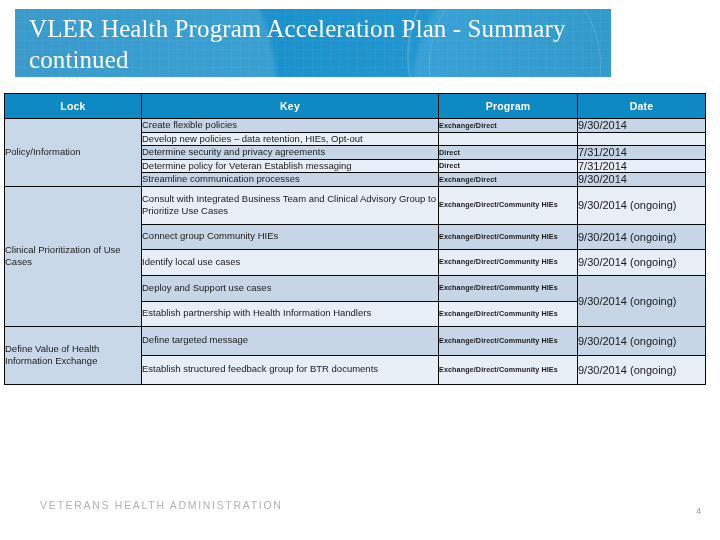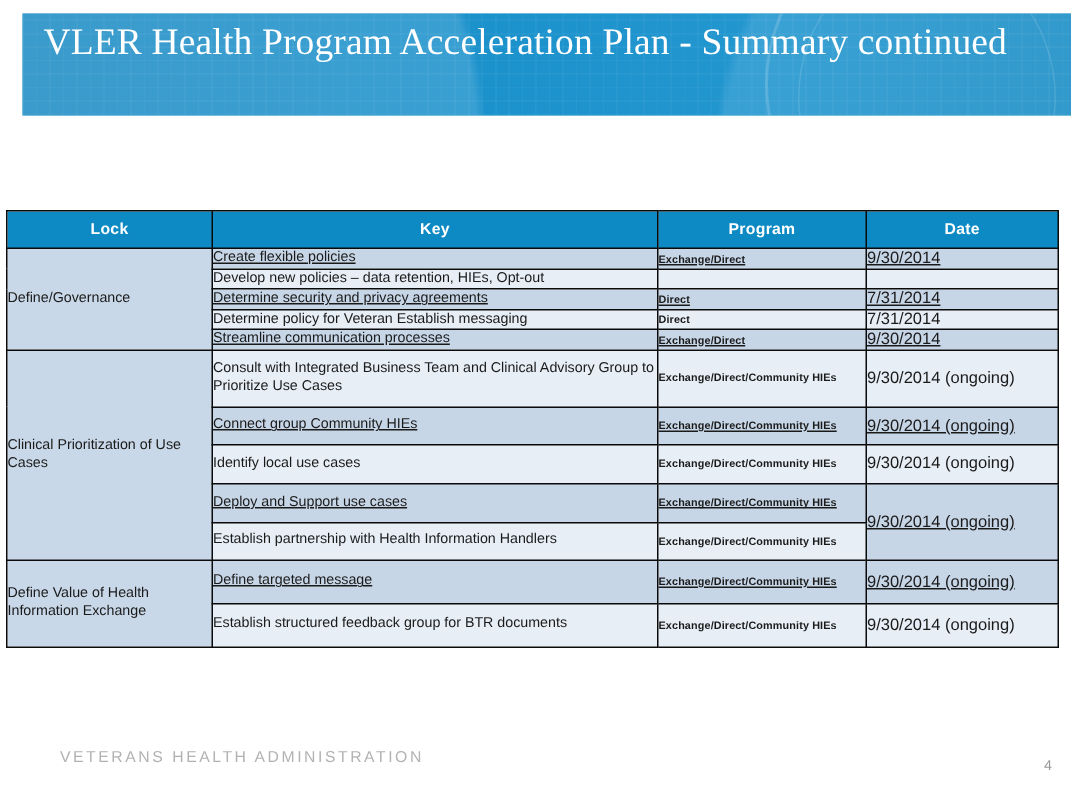--- a/index.html
+++ b/index.html
@@ -13,21 +13,21 @@
     font-family: "Liberation Sans", sans-serif;
     overflow: hidden;
     position: relative;
   }
 
   
   .banner {
     position: absolute;
     left: 15px;
     top: 9px;
-    width: 699px;
+    width: 596px;
     height: 68px;
     background: #1a8fc7;
     overflow: hidden;
   }
   .banner-texture {
     position: absolute;
     inset: 0;
     background-image:
       radial-gradient(circle at 8% 120%, rgba(255,255,255,0.13) 0 38%, transparent 39%),
       radial-gradient(circle at 96% 135%, rgba(255,255,255,0.10) 0 30%, transparent 31%),
@@ -67,21 +67,20 @@
     white-space: pre-line;
     letter-spacing: 0.1px;
   }
 
   
   .tbl-wrap {
     position: absolute;
     left: 4px;
     top: 93px;
     width: 701px;
-    margin-top: 47px;
   }
   table.plan {
     border-collapse: collapse;
     table-layout: fixed;
     width: 701px;
     font-size: 9.5px;
     color: #1a1a1a;
   }
   table.plan th, table.plan td {
     border: 1px solid #0a0a0a;
@@ -120,21 +119,21 @@
     font-weight: bold;
     line-height: 9.5px;
     letter-spacing: 0.1px;
   }
   td.date {
     padding: 4px 5px 4px 7px;
     font-size: 11px;
     line-height: 12px;
   }
 
-  .rA { background: #c7d6e7; text-decoration: underline; }
+  .rA { background: #c7d6e7; }
   .rB { background: #e7eef6; }
 
   
   .footer-org {
     position: absolute;
     left: 40px;
     top: 499px;
     color: #b2b2b2;
     font-size: 10.5px;
     letter-spacing: 1.7px;
@@ -170,21 +169,21 @@
       <tr>
         <th>Lock</th>
         <th>Key</th>
         <th>Program</th>
         <th>Date</th>
       </tr>
     </thead>
     <tbody>
 
       <tr>
-        <td class="lock" rowspan="5">Define/Governance</td>
+        <td class="lock" rowspan="5">Policy/Information</td>
         <td class="key rA">Create flexible policies</td>
         <td class="prog rA">Exchange/Direct</td>
         <td class="date rA">9/30/2014</td>
       </tr>
       <tr>
         <td class="key rB">Develop new policies – data retention, HIEs, Opt-out</td>
         <td class="prog rB"></td>
         <td class="date rB"></td>
       </tr>
       <tr>

